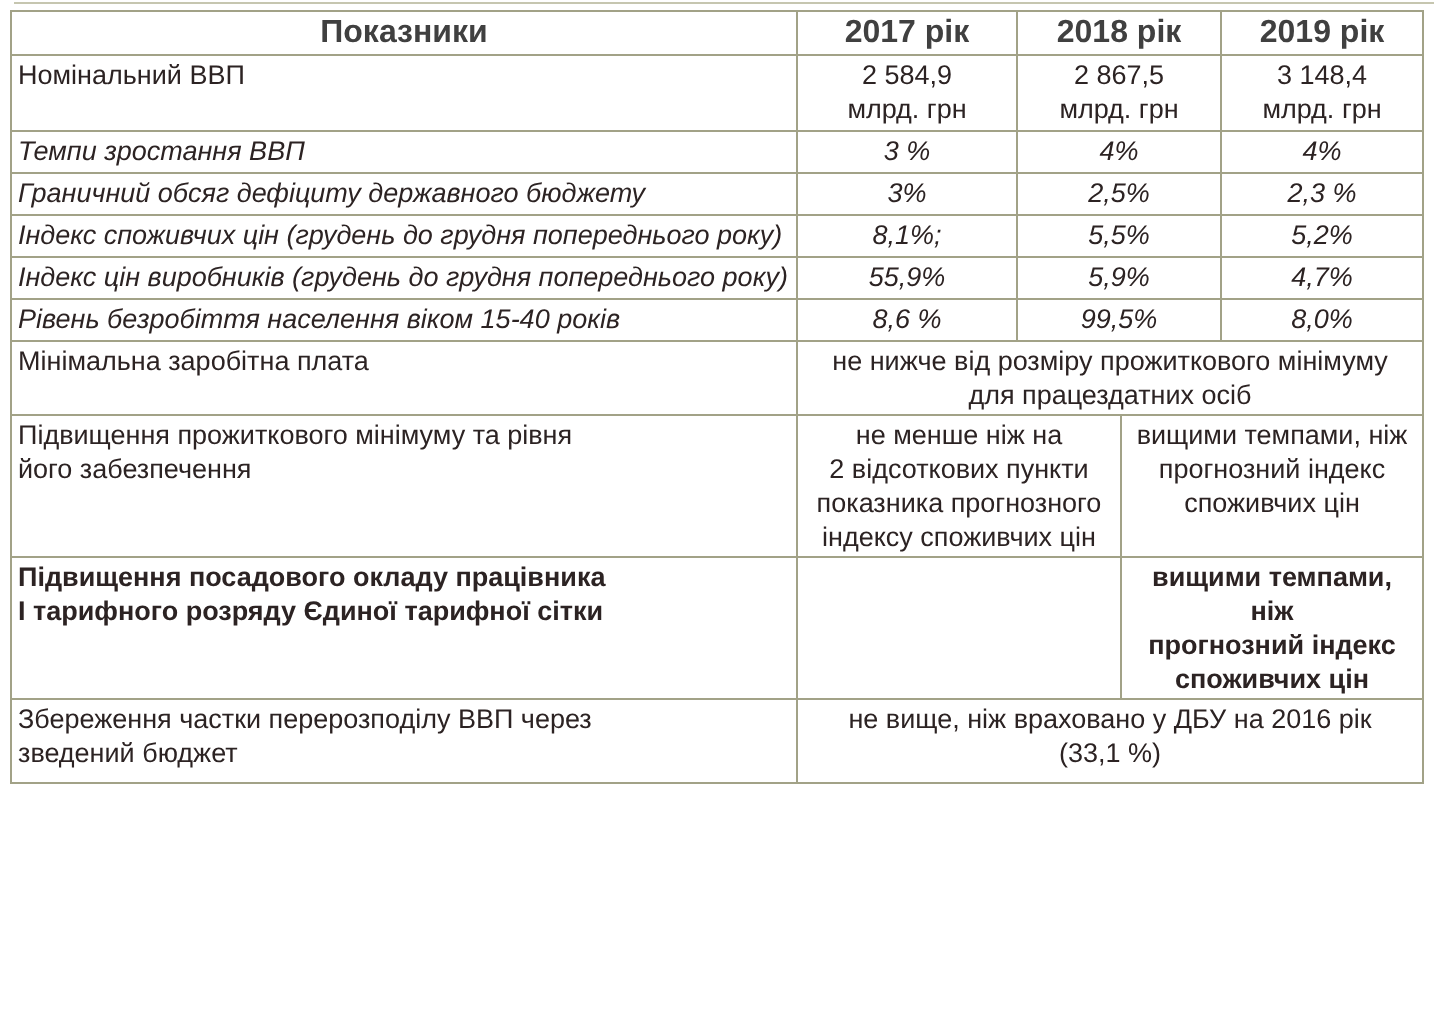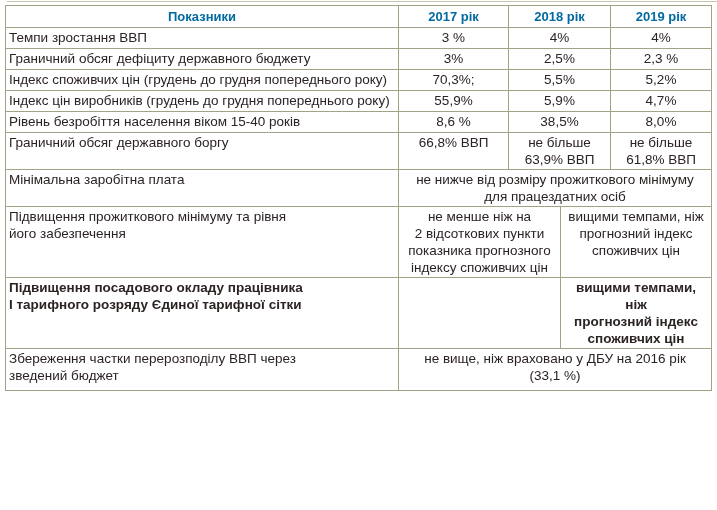--- a/index.html
+++ b/index.html
@@ -32,32 +32,32 @@
   .macro th, .macro td {
     border: 1px solid #a2a287;
     vertical-align: top;
     padding: 1px 3px;
     font-size: 13.5px;
     line-height: 17px;
     white-space: pre-line;
     overflow: hidden;
   }
   .macro th {
-    font-size: 13px;
+    font-size: 16px;
     line-height: 19px;
     font-weight: bold;
     text-align: center;
-    color: #0369a1;
+    color: #404040;
     padding: 1px 2px;
   }
   .macro td.lbl { text-align: left; }
   .macro td.val { text-align: center; }
   tr.h22 { height: 22px; }
   tr.h38 { height: 38px; }
-  tr.h21 { height: 21px; }
+  tr.h21 { height: 21px; font-style: italic; }
   tr.h37 { height: 37px; }
   tr.h64 { height: 64px; }
   tr.h54 { height: 54px; font-weight: bold; }
   tr.h42 { height: 42px; }
 </style>
 </head>
 <body>
 
 <div class="top-rule"></div>
 
@@ -71,65 +71,66 @@
   </colgroup>
 
   <tbody>
       <tr class="h22">
     <th>Показники</th>
     <th>2017 рік</th>
     <th colspan="2">2018 рік</th>
     <th>2019 рік</th>
   </tr>
 
+  <tr class="h38">
+    <td class="lbl">Номінальний ВВП</td>
+    <td class="val">2 584,9
+млрд. грн</td>
+    <td class="val" colspan="2">2 867,5
+млрд. грн</td>
+    <td class="val">3 148,4
+млрд. грн</td>
+  </tr>
 
   <tr class="h21">
     <td class="lbl">Темпи зростання ВВП</td>
     <td class="val">3 %</td>
     <td class="val" colspan="2">4%</td>
     <td class="val">4%</td>
   </tr>
 
   <tr class="h21">
     <td class="lbl">Граничний обсяг дефіциту державного бюджету</td>
     <td class="val">3%</td>
     <td class="val" colspan="2">2,5%</td>
     <td class="val">2,3 %</td>
   </tr>
 
   <tr class="h21">
     <td class="lbl">Індекс споживчих цін (грудень до грудня попереднього року)</td>
-    <td class="val">70,3%;</td>
+    <td class="val">8,1%;</td>
     <td class="val" colspan="2">5,5%</td>
     <td class="val">5,2%</td>
   </tr>
 
   <tr class="h21">
     <td class="lbl">Індекс цін виробників (грудень до грудня попереднього року)</td>
     <td class="val">55,9%</td>
     <td class="val" colspan="2">5,9%</td>
     <td class="val">4,7%</td>
   </tr>
 
   <tr class="h21">
     <td class="lbl">Рівень безробіття населення віком 15-40 років</td>
     <td class="val">8,6 %</td>
-    <td class="val" colspan="2">38,5%</td>
+    <td class="val" colspan="2">99,5%</td>
     <td class="val">8,0%</td>
   </tr>
 
 
-  <tr class="h37">
-    <td class="lbl">Граничний обсяг державного боргу</td>
-    <td class="val">66,8% ВВП</td>
-    <td class="val" colspan="2">не більше
-63,9% ВВП</td>
-    <td class="val">не більше
-61,8% ВВП</td>
-  </tr>
 
 
 
   <tr class="h37">
     <td class="lbl">Мінімальна заробітна плата</td>
     <td class="val" colspan="4">не нижче від розміру прожиткового мінімуму
 для працездатних осіб</td>
   </tr>
 
   <tr class="h64">

